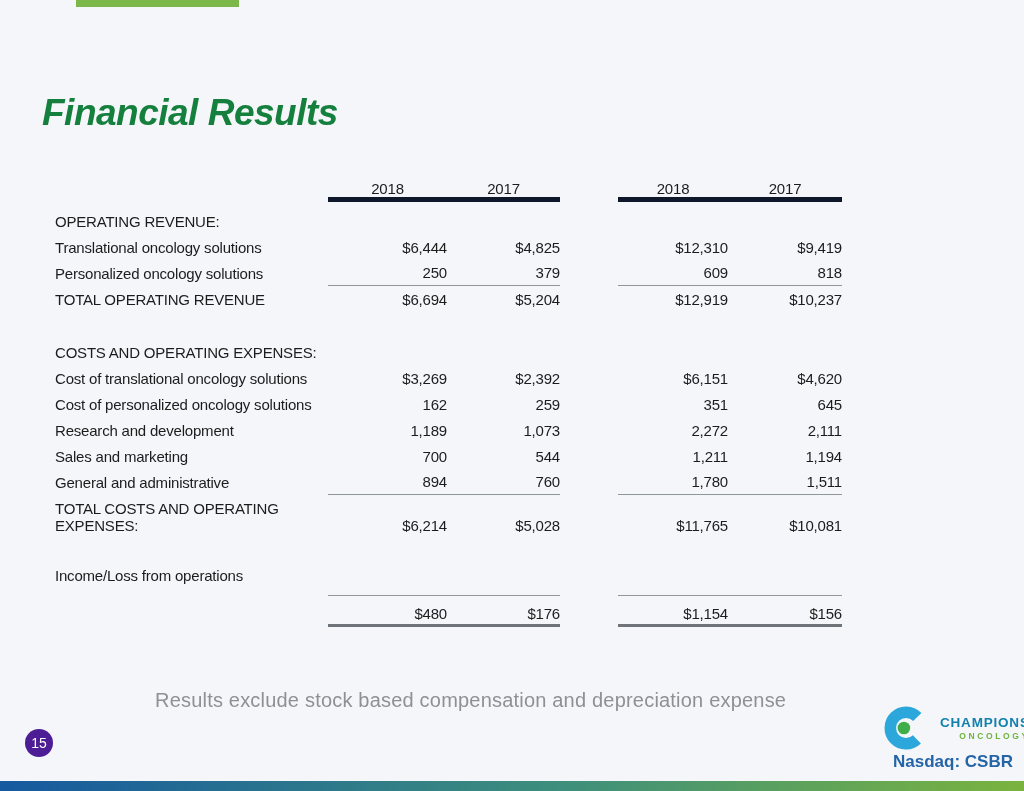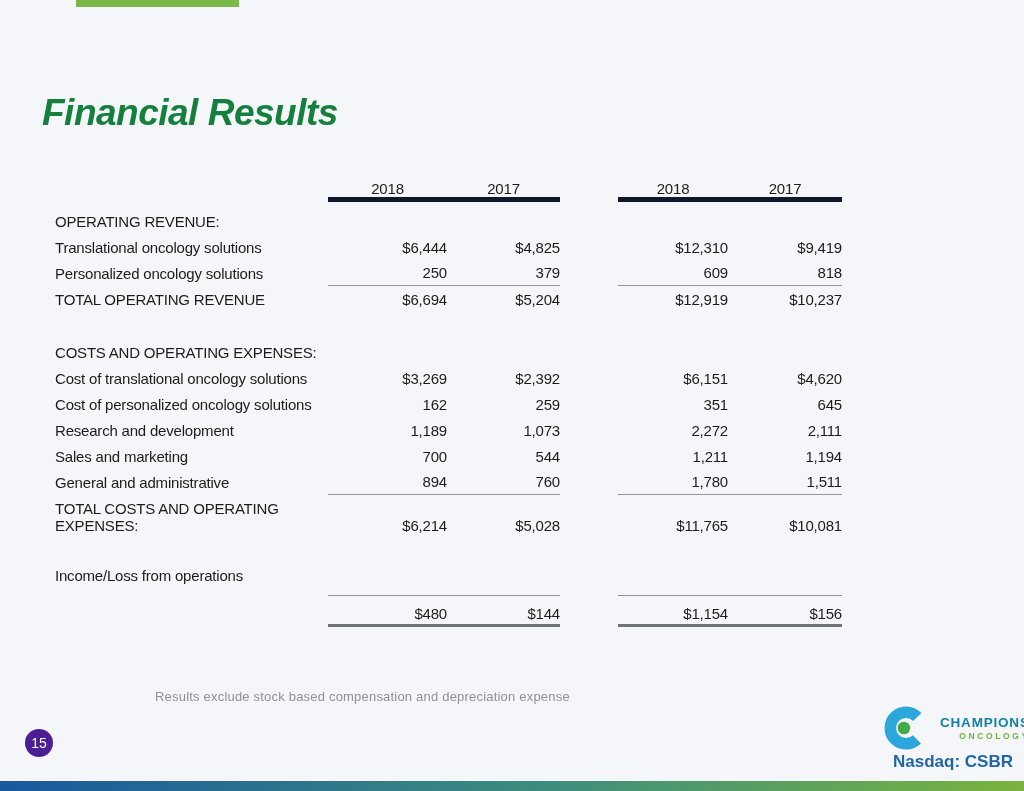--- a/index.html
+++ b/index.html
@@ -36,21 +36,21 @@
   .gap-row{height:27px;}
   .tall-row{height:42px;align-items:flex-end;padding-bottom:3px;box-sizing:border-box;}
   .tall-row .grp{align-items:flex-end;}
   .income-row{margin-top:20px;height:auto;align-items:stretch;}
   .income-row .c-label{padding-top:10px;}
   .income-row .grp{
     border-top:1px solid #8f969c;border-bottom:3px solid #6f747a;
     padding-top:9px;padding-bottom:2px;height:auto;align-items:flex-end;margin-top:38px;
   }
   
-  .footnote{position:absolute;left:155px;top:689px;font-size:13px;color:#8d9196;letter-spacing:0.2px;}
+  .footnote{position:absolute;left:155px;top:689px;font-size:20px;color:#8d9196;letter-spacing:0.2px;}
   .page-badge{
     position:absolute;left:25px;top:729px;width:28px;height:28px;border-radius:50%;
     background:#4c1d95;color:#ffffff;font-size:14px;display:flex;align-items:center;justify-content:center;
   }
   .logo-block{position:absolute;left:882px;top:706px;display:flex;align-items:center;}
   .logo-c{width:48px;height:44px;flex:0 0 auto;}
   .logo-text{display:flex;flex-direction:column;align-items:flex-end;margin-left:10px;}
   .logo-word{font-size:13.5px;font-weight:bold;letter-spacing:0.8px;color:#1480ad;}
   .logo-sub{font-size:8.5px;font-weight:bold;letter-spacing:2.6px;color:#6fb43f;margin-top:1px;}
   .ticker{position:absolute;left:893px;top:752px;font-size:17px;font-weight:bold;color:#2465a8;}
@@ -208,21 +208,21 @@
     <div class="grp g2">
       <div class="cell">$11,765</div>
       <div class="cell">$10,081</div>
     </div>
   </div>
 
   <div class="frow income-row">
     <div class="c-label">Income/Loss from operations</div>
     <div class="grp g1">
       <div class="cell">$480</div>
-      <div class="cell">$144</div>
+      <div class="cell">$176</div>
     </div>
     <div class="spacer-col"></div>
     <div class="grp g2">
       <div class="cell">$1,154</div>
       <div class="cell">$156</div>
     </div>
   </div>
 
 </div>
 

